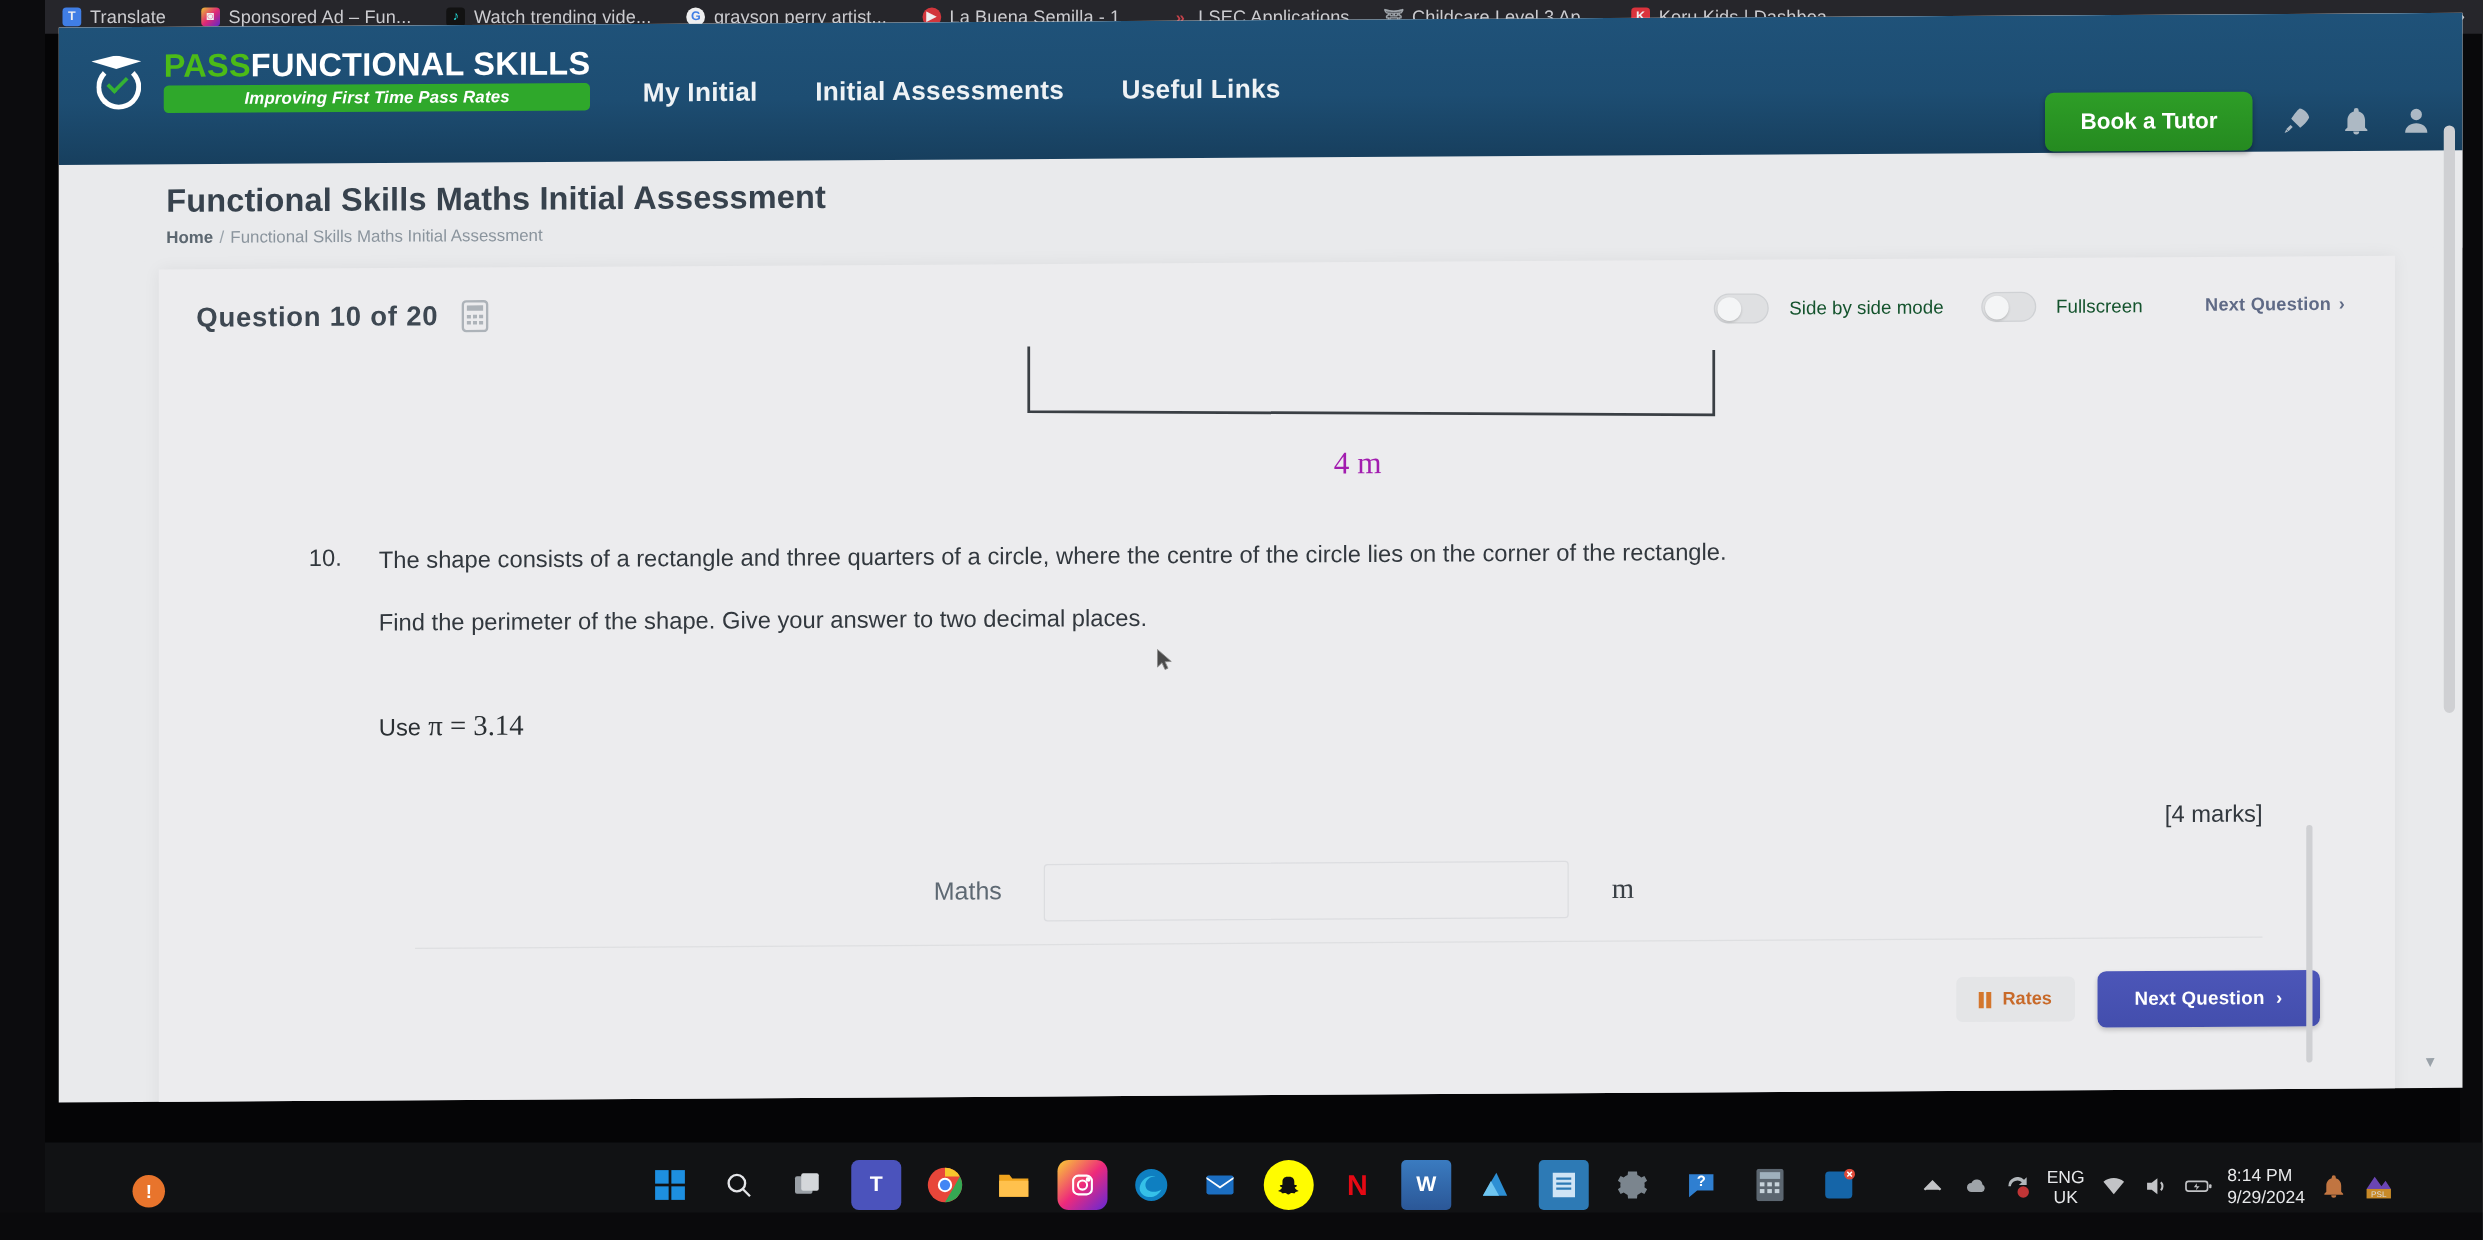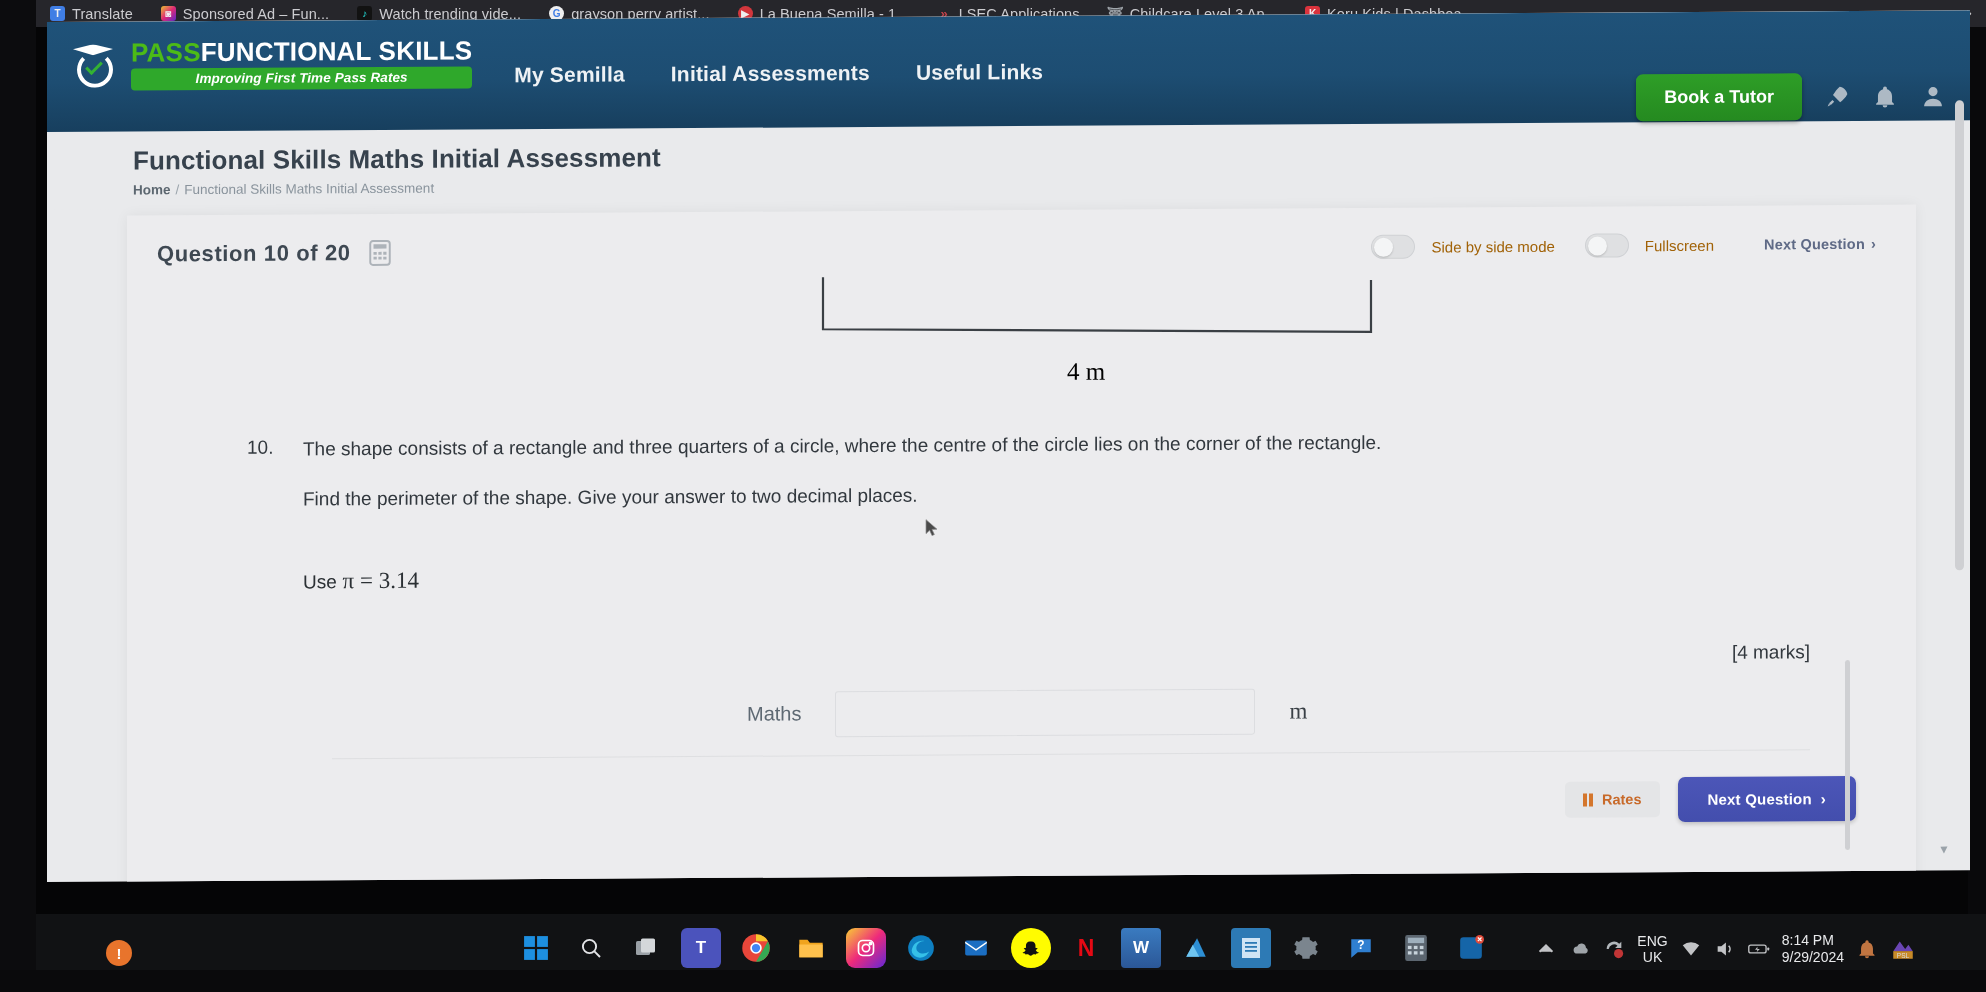--- a/index.html
+++ b/index.html
@@ -153,35 +153,35 @@
   .toggle {
     width: 44px; height: 24px; border-radius: 13px;
     background: #dfe0e2; border: 1px solid #cfd1d4;
     position: relative; flex:0 0 auto;
   }
   .toggle::after {
     content:""; position:absolute; left:2px; top:2px;
     width:19px; height:19px; border-radius:50%;
     background:#f4f5f6; box-shadow: 0 1px 2px rgba(0,0,0,.18);
   }
-  .ctrl-label { font-size: 15px; color:#a16207; margin-right: 14px; }
+  .ctrl-label { font-size: 15px; color:#14532d; margin-right: 14px; }
   #next-q-link {
     font-size: 14.5px; font-weight:700; color:#5f6a86; letter-spacing:.2px;
     display:flex; align-items:center; gap:6px; margin-left: 20px;
   }
 
   
   #figure-area {
     position: relative; height: 160px; margin-top: 4px;
   }
   #shape-svg { position:absolute; left: 690px; top: 4px; }
   #dim-label {
     position:absolute; left: 940px; top: 92px;
     font-family: "Liberation Serif", serif;
-    font-size: 25px; color:#000000;
+    font-size: 25px; color:#a21caf;
   }
 
   
   #question-body { padding: 6px 46px 0 120px; }
   .qline { display:flex; gap: 22px; }
   #qnum-inline {
     font-size: 19px; color:#32383e; flex: 0 0 auto; width: 34px;
   }
   #qtext-1 { font-size: 19px; color:#32383e; line-height: 1.35; }
   #qtext-2 { font-size: 19px; color:#32383e; margin: 26px 0 0 56px; }
@@ -365,21 +365,21 @@
         </div>
         <div id="brand-text">
           <div id="brand-title">
             <span class="pass">PASS</span><span class="rest">FUNCTIONAL SKILLS</span>
           </div>
           <div id="brand-sub">Improving First Time Pass Rates</div>
         </div>
       </div>
 
       <nav id="main-nav">
-        <span class="navitem">My Semilla</span>
+        <span class="navitem">My Initial</span>
         <span class="navitem">Initial Assessments</span>
         <span class="navitem">Useful Links</span>
       </nav>
 
       <div id="header-right">
         <button id="book-tutor">Book a Tutor</button>
         <span class="hicon">
           <svg viewBox="0 0 24 24">
               <path d="M14.5 2.5c3 0 7 4 7 7-1.6 3.2-4.3 5.7-6.6 7.2l-1.6-1.6-3.4-3.4-1.6-1.6C9.8 7.8 12.3 4.1 14.5 2.5zM7.8 14.6l1.6 1.6-3.1 3.1-1.6-1.6 3.1-3.1zM4.6 18l1.4 1.4-2.6 1.2 1.2-2.6z"></path>
             </svg>

